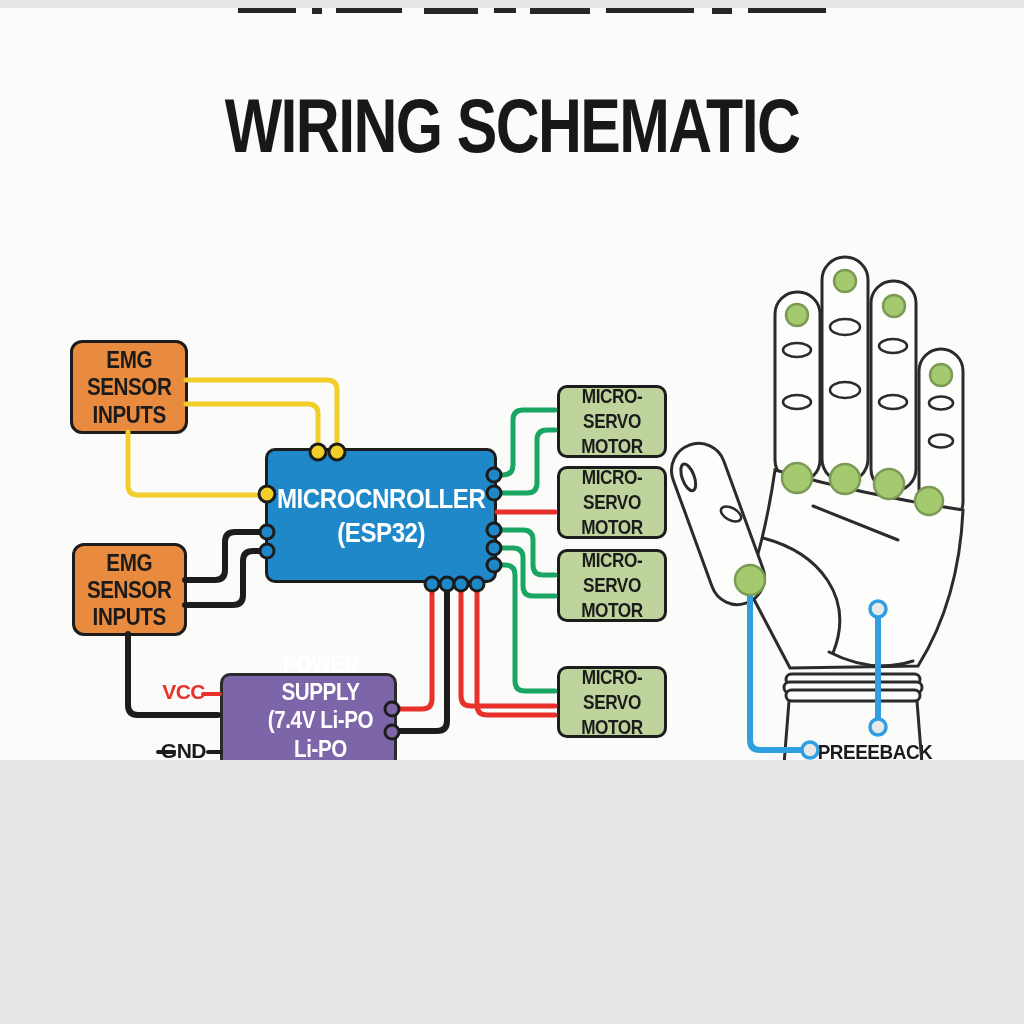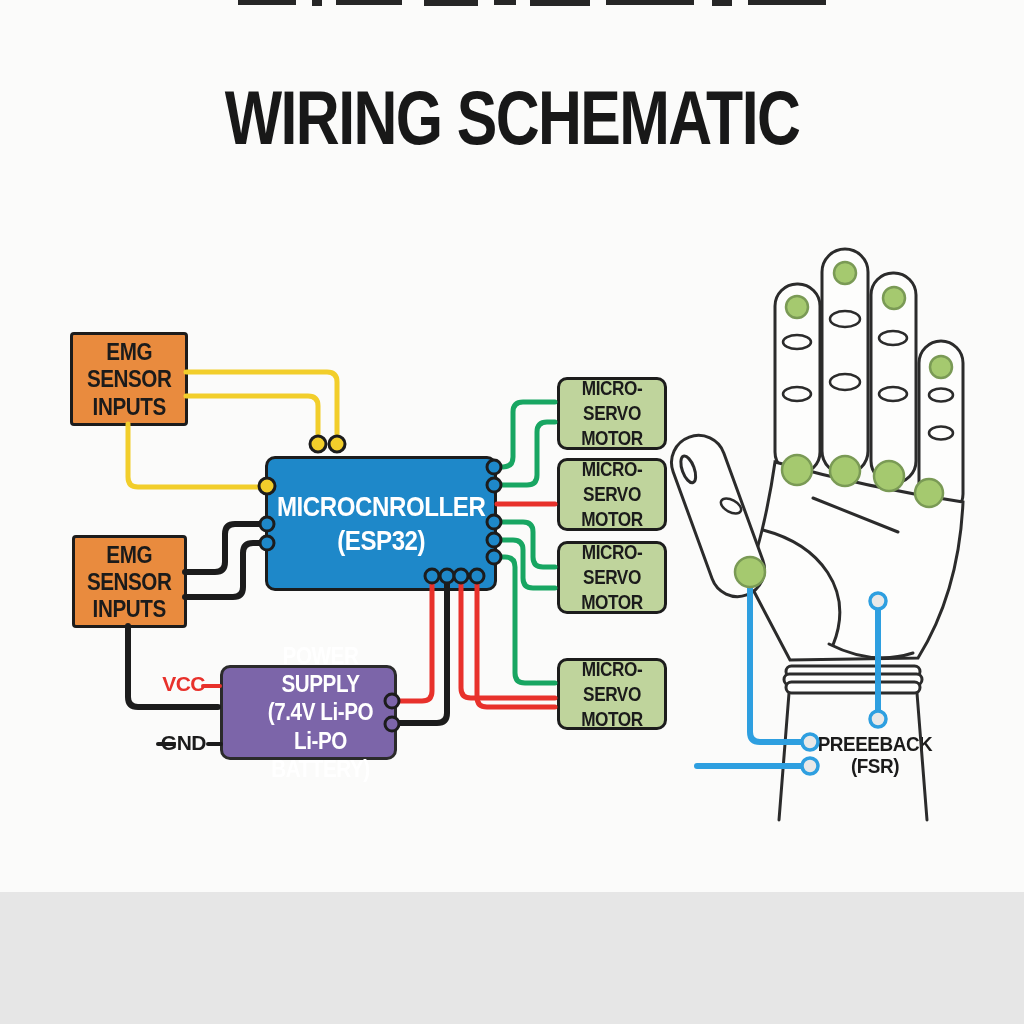--- a/index.html
+++ b/index.html
@@ -1,21 +1,21 @@
 <!DOCTYPE html>
 <html><head>
 <meta charset="utf-8">
 <style>
   html,body{margin:0;padding:0;background:#e6e6e6;}
-  .canvas{position:relative;width:1024px;height:892px;margin:0 auto;background:#FBFBFA;overflow:hidden;
+  .canvas{position:relative;width:1024px;height:752px;margin:8px auto;background:#FBFBFA;overflow:hidden;
           font-family:"Liberation Sans",sans-serif;font-weight:700;}
   .overlay{position:absolute;left:0;top:0;width:1024px;height:1024px;pointer-events:none;}
   .title{position:absolute;left:0;top:74px;width:1024px;text-align:center;font-size:76px;color:#181818;
          letter-spacing:-2px;transform:scaleX(.8);transform-origin:center;white-space:nowrap;}
-  .box{position:absolute;border:3px solid #1c1c1c;border-radius:4px;display:flex;align-items:center;justify-content:center;
+  .box{position:absolute;border:3px solid #1c1c1c;border-radius:12px;display:flex;align-items:center;justify-content:center;
        box-sizing:border-box;}
   .lines{display:flex;flex-direction:column;align-items:center;justify-content:center;text-align:center;}
   .cx{transform:scaleX(.86);transform-origin:center;}
   .dark span{color:#1b1b1b;}
   .light span{color:#ffffff;}
   .emg span{font-size:24px;line-height:1.13;letter-spacing:-.5px;}
   .mcu span{font-size:28px;line-height:1.2;letter-spacing:-.5px;}
   .psu span{font-size:24px;line-height:1.18;letter-spacing:-.5px;}
   .servo span{font-size:20px;line-height:1.25;letter-spacing:-.5px;}
   .sidelabel{position:absolute;font-size:21px;white-space:nowrap;letter-spacing:-.5px;}
@@ -40,21 +40,21 @@
   </div>
 
   <div class="box emg" style="left: 72px; top: 535px; width: 115px; height: 93px; background-color: rgb(233, 139, 62);">
     <div class="lines cx dark">
       <span>EMG</span>
       <span>SENSOR</span>
       <span>INPUTS</span>
     </div>
   </div>
 
-  <div class="box mcu" style="left: 265px; top: 456px; width: 232px; height: 135px; border-radius: 10px; background-color: rgb(30, 136, 201);">
+  <div class="box mcu" style="left: 265px; top: 440px; width: 232px; height: 135px; border-radius: 10px; background-color: rgb(30, 136, 201);">
     <div class="lines cx light">
       <span>MICROCNROLLER</span>
       <span>(ESP32)</span>
     </div>
   </div>
 
   <div class="box psu" style="left: 220px; top: 665px; width: 177px; height: 95px; border-radius: 10px; border-color: rgb(43, 43, 43); background-color: rgb(124, 101, 169); padding-left: 24px;">
     <div class="lines cx light">
       <span>POWER SUPPLY</span>
       <span>(7.4V Li-PO</span>

